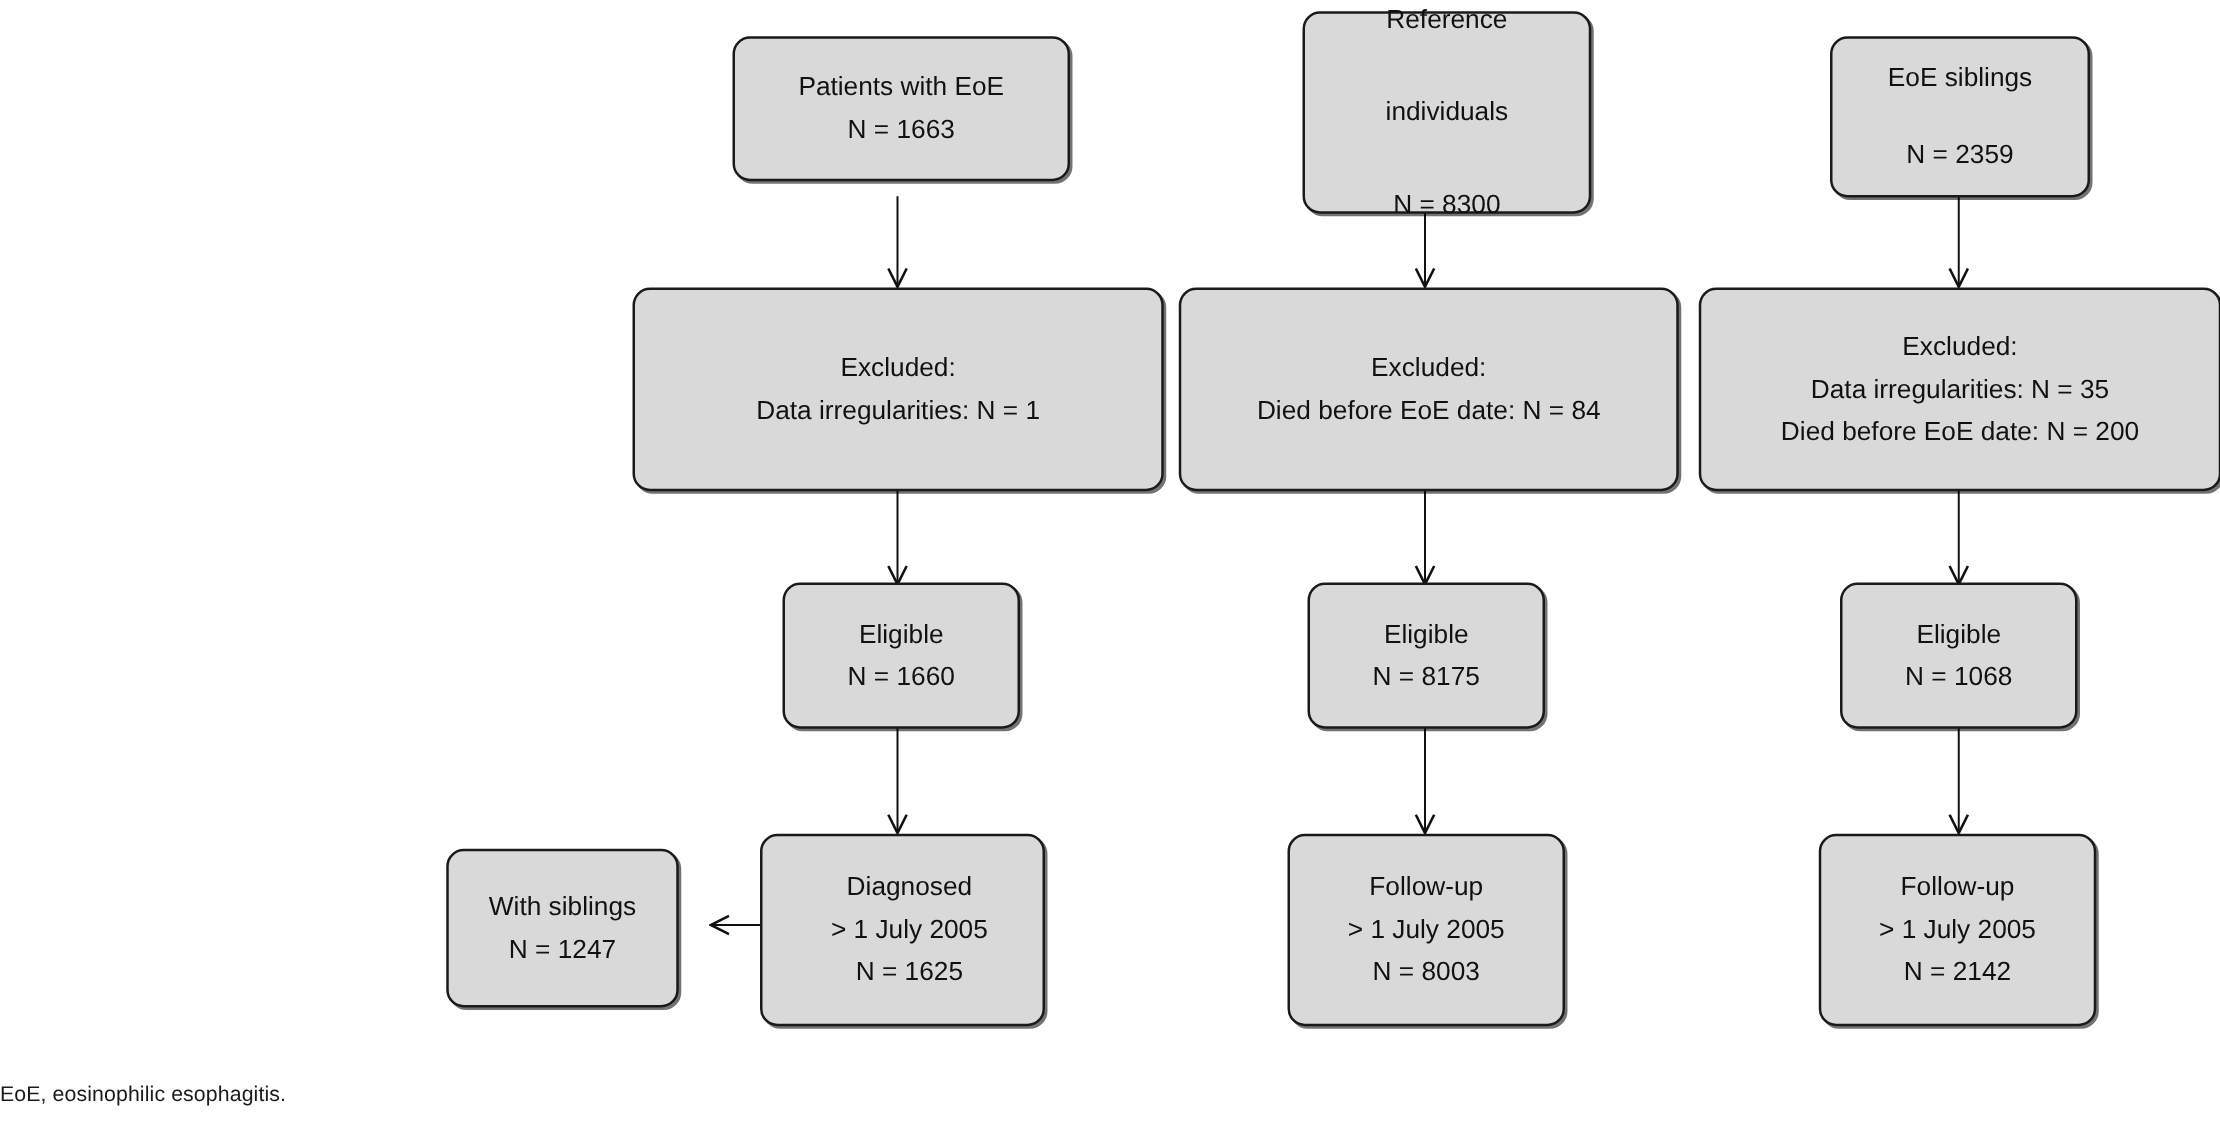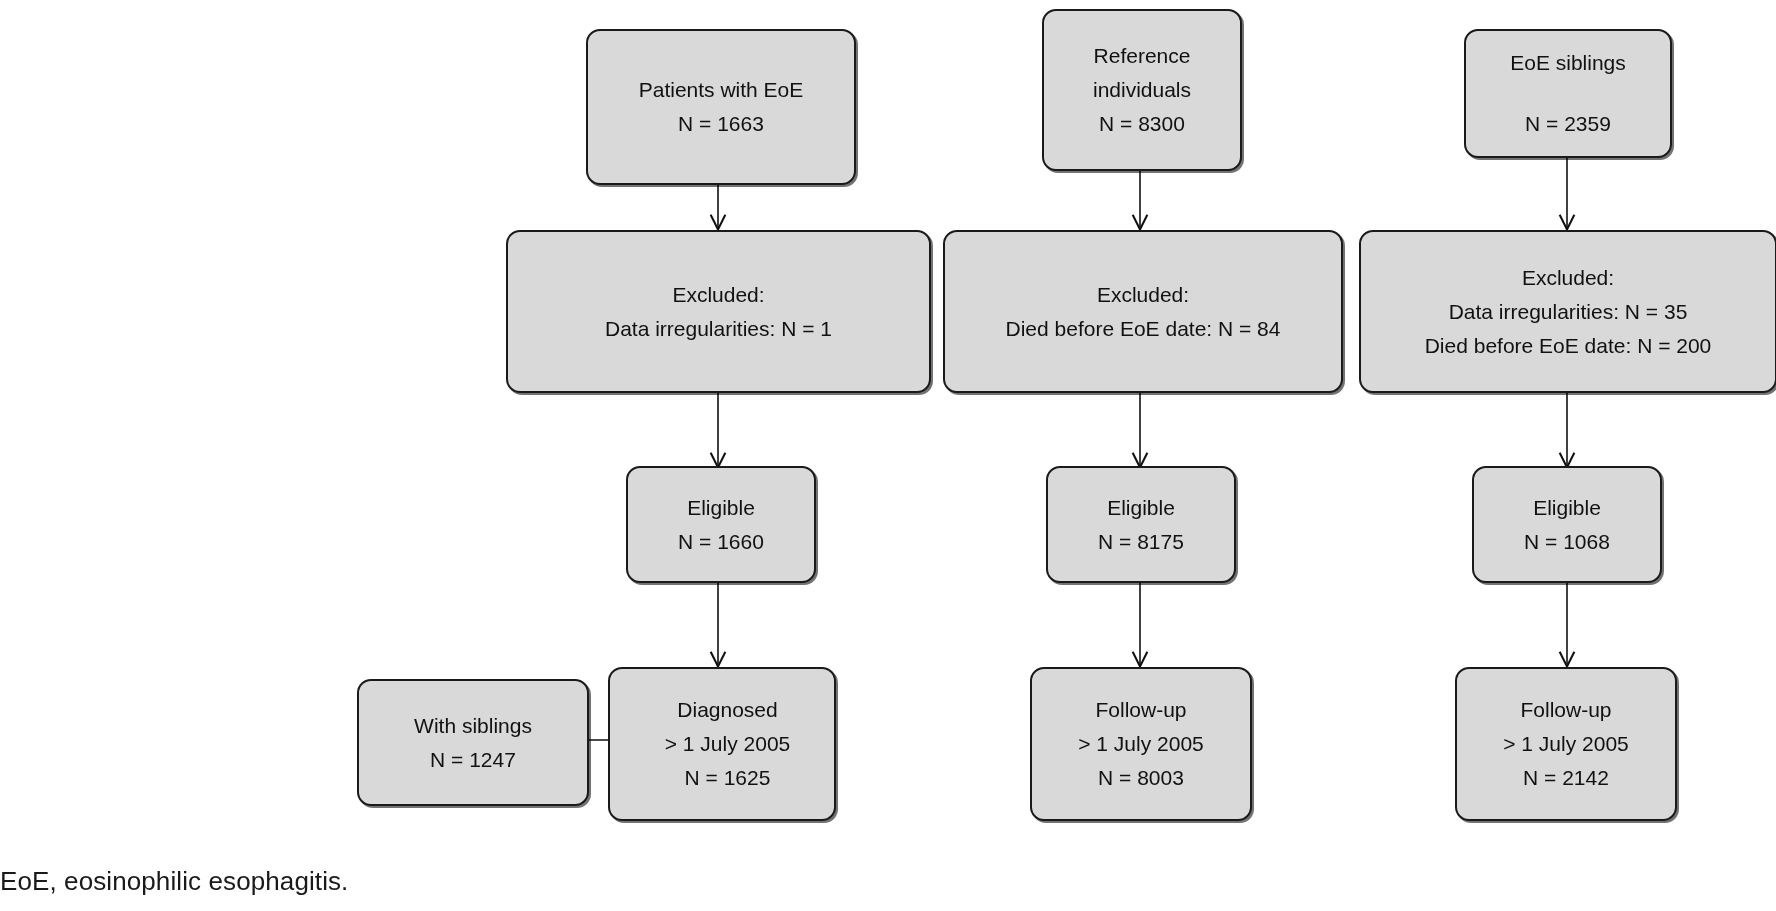--- a/index.html
+++ b/index.html
@@ -39,21 +39,21 @@
     white-space: nowrap;
   }
   .box .line {
     display: block;
   }
   .caption {
     position: absolute;
     left: 0px;
     top: 866px;
     font-family: "Liberation Sans", sans-serif;
-    font-size: 26px;
+    font-size: 17px;
     color: #1a1a1a;
     letter-spacing: 0.1px;
   }
   svg.connectors {
     position: absolute;
     left: 0; top: 0;
     width: 1776px;
     height: 911px;
     pointer-events: none;
   }
@@ -78,47 +78,47 @@
 
     <line x1="1140" y1="170" x2="1140" y2="228" stroke="#111111" stroke-width="1.6" marker-end="url(#arrowOpen)"></line>
     <line x1="1140" y1="392" x2="1140" y2="466" stroke="#111111" stroke-width="1.6" marker-end="url(#arrowOpen)"></line>
     <line x1="1140" y1="582" x2="1140" y2="665" stroke="#111111" stroke-width="1.6" marker-end="url(#arrowOpen)"></line>
 
     <line x1="1567" y1="157" x2="1567" y2="228" stroke="#111111" stroke-width="1.6" marker-end="url(#arrowOpen)"></line>
     <line x1="1567" y1="392" x2="1567" y2="466" stroke="#111111" stroke-width="1.6" marker-end="url(#arrowOpen)"></line>
     <line x1="1567" y1="582" x2="1567" y2="665" stroke="#111111" stroke-width="1.6" marker-end="url(#arrowOpen)"></line>
   </svg>
 
-  <div class="box" style="left:586px; top:29px; width:270px; height:156px;">
+  <div class="box" style="left:586px; top:29px; width:270px; height:116px;">
     <span class="line">Patients with EoE</span>
     <span class="line">N =  1663</span>
   </div>
 
   <div class="box" style="left:506px; top:230px; width:425px; height:163px;">
     <span class="line">Excluded:</span>
     <span class="line">Data irregularities: N = 1</span>
   </div>
 
   <div class="box" style="left:626px; top:466px; width:190px; height:117px;">
     <span class="line">Eligible</span>
     <span class="line">N =  1660</span>
   </div>
 
   <div class="box" style="left:608px; top:667px; width:228px; height:154px;padding-left:11px;">
     <span class="line">Diagnosed</span>
     <span class="line">&gt; 1 July 2005</span>
     <span class="line">N =  1625</span>
   </div>
 
-  <div class="box" style="left:357px; top:679px; width:232px; height:127px;justify-content:center;">
+  <div class="box" style="left:357px; top:679px; width:186px; height:127px;justify-content:center;">
     <span class="line">With siblings</span>
     <span class="line">N =  1247</span>
   </div>
 
-  <div class="box" style="left:1042px; top:9px; width:200px; height:162px;">
+  <div class="box" style="left:1042px; top:9px; width:231px; height:162px;gap:40px;">
     <span class="line">Reference</span>
     <span class="line">individuals</span>
     <span class="line">N =  8300</span>
   </div>
 
   <div class="box" style="left:943px; top:230px; width:400px; height:163px;">
     <span class="line">Excluded:</span>
     <span class="line">Died before EoE date: N = 84</span>
   </div>
 

